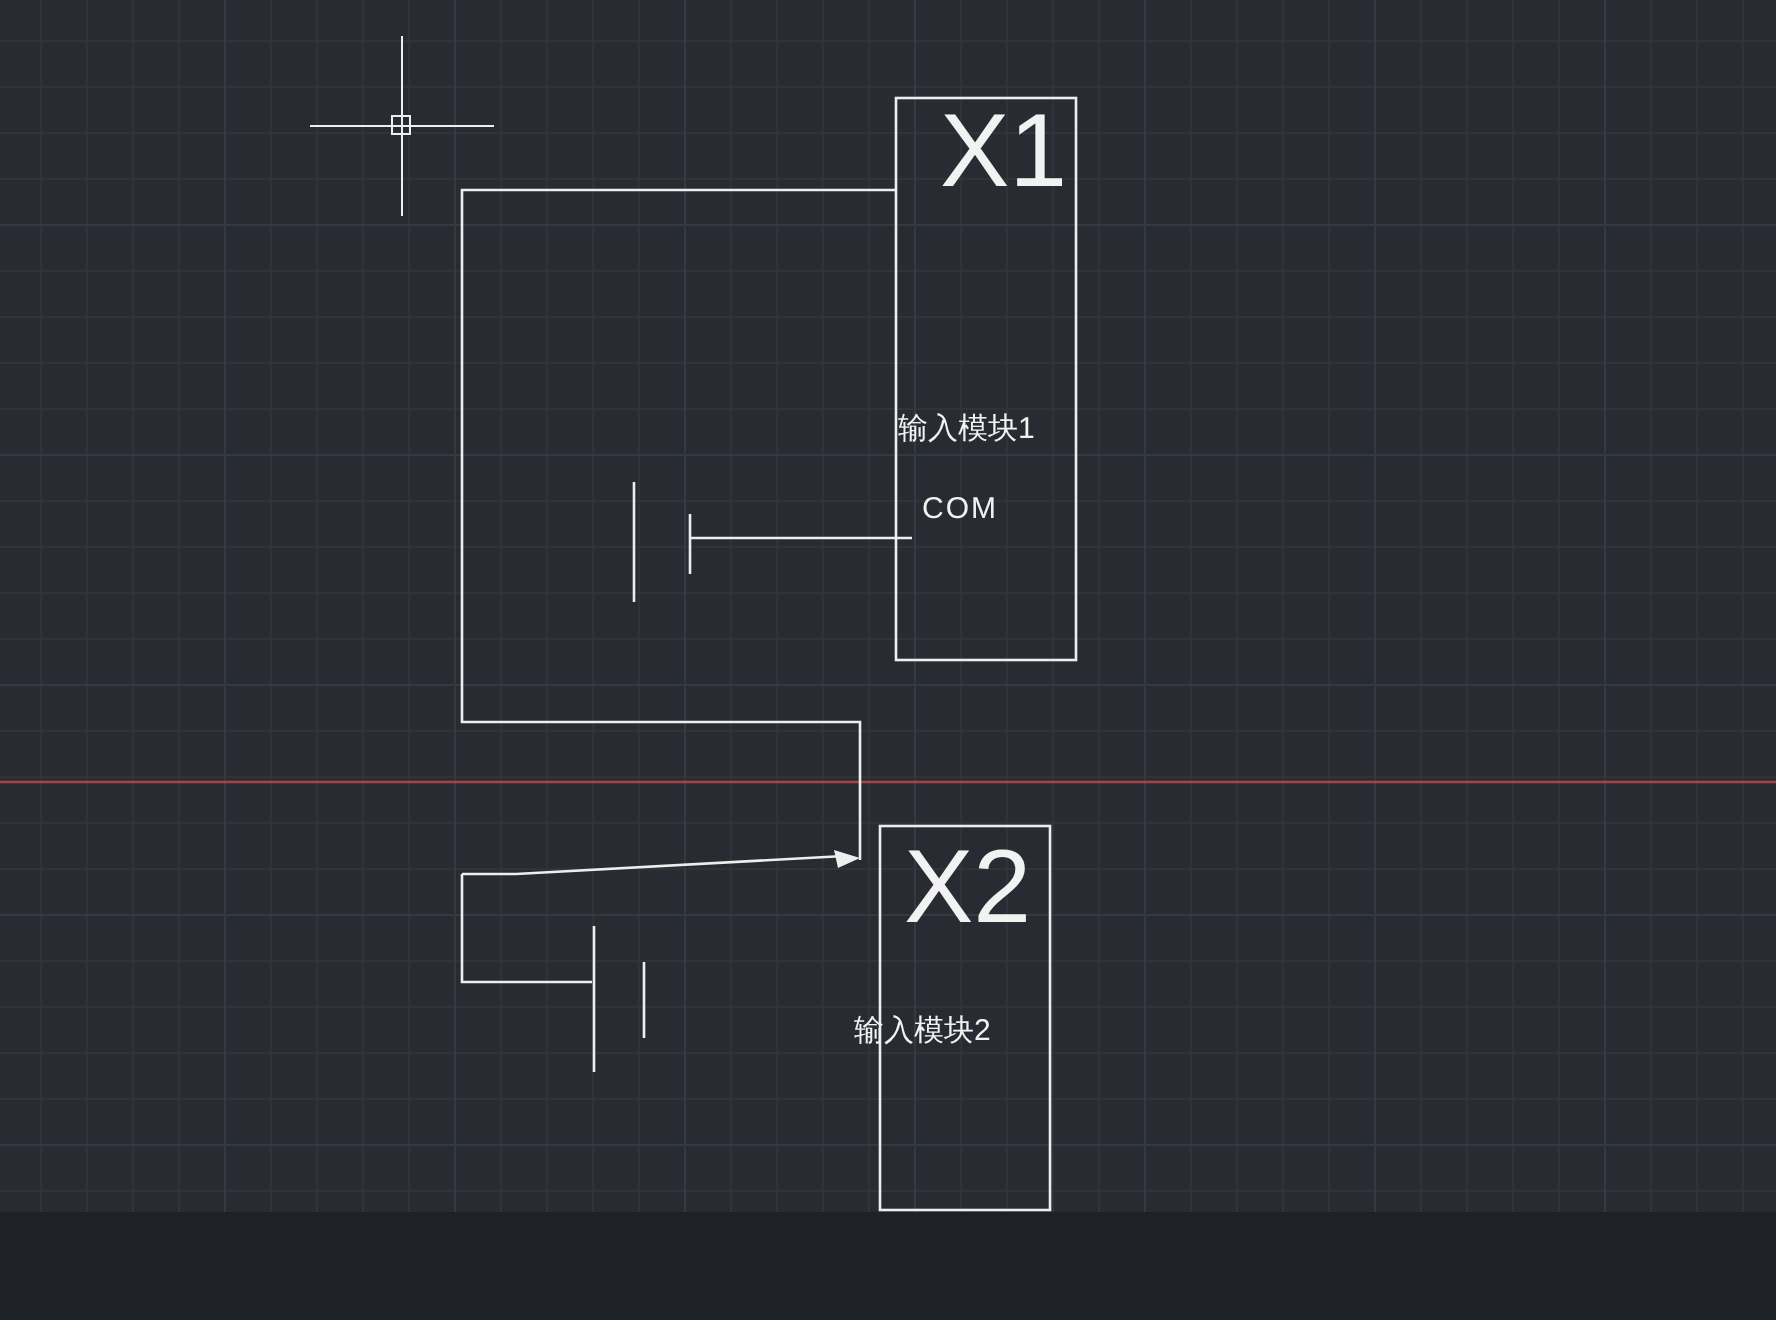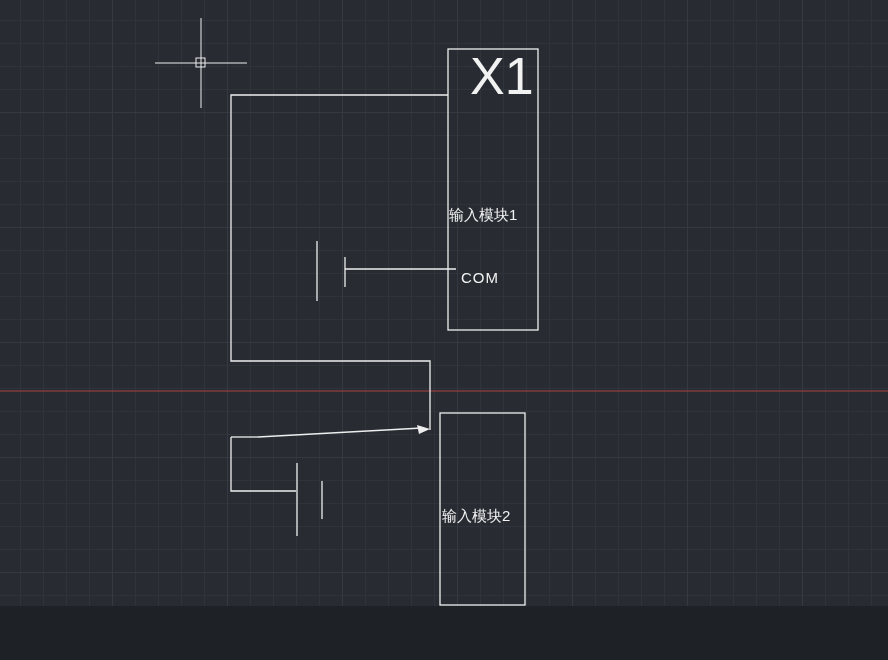--- a/index.html
+++ b/index.html
@@ -74,19 +74,20 @@
       <line x1="155" y1="63" x2="247" y2="63" class="wire" style="stroke-width:1"></line>
       <line x1="201" y1="18" x2="201" y2="108" class="wire" style="stroke-width:1"></line>
       <rect x="196" y="58" width="9" height="9" class="wire" style="stroke-width:1"></rect>
     </g>
   </svg>
 
   <div class="label big" style="left:470px;top:50px;">X1</div>
 
   <div class="label caption" style="left:449px;top:207px;">输入模块1</div>
 
-  <div class="label small" style="left:461px;top:270px;">COM</div>
+  <div class="label small" style="left:461px;top:247px;">COM</div>
 
 
+  <div class="label big" style="left:452px;top:418px;">X2</div>
 
-  <div class="label caption" style="left:427px;top:508px;margin-left:15px;">输入模块2</div>
+  <div class="label caption" style="left:427px;top:508px;">输入模块2</div>
 
 </div>
 
 </body></html>

